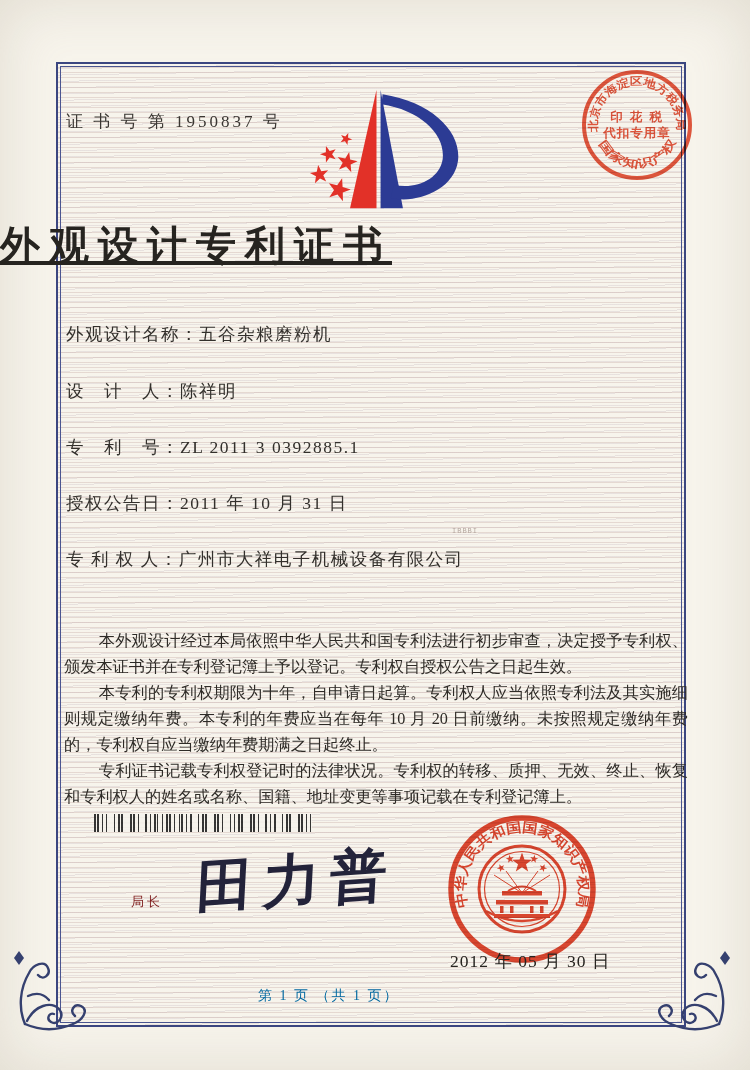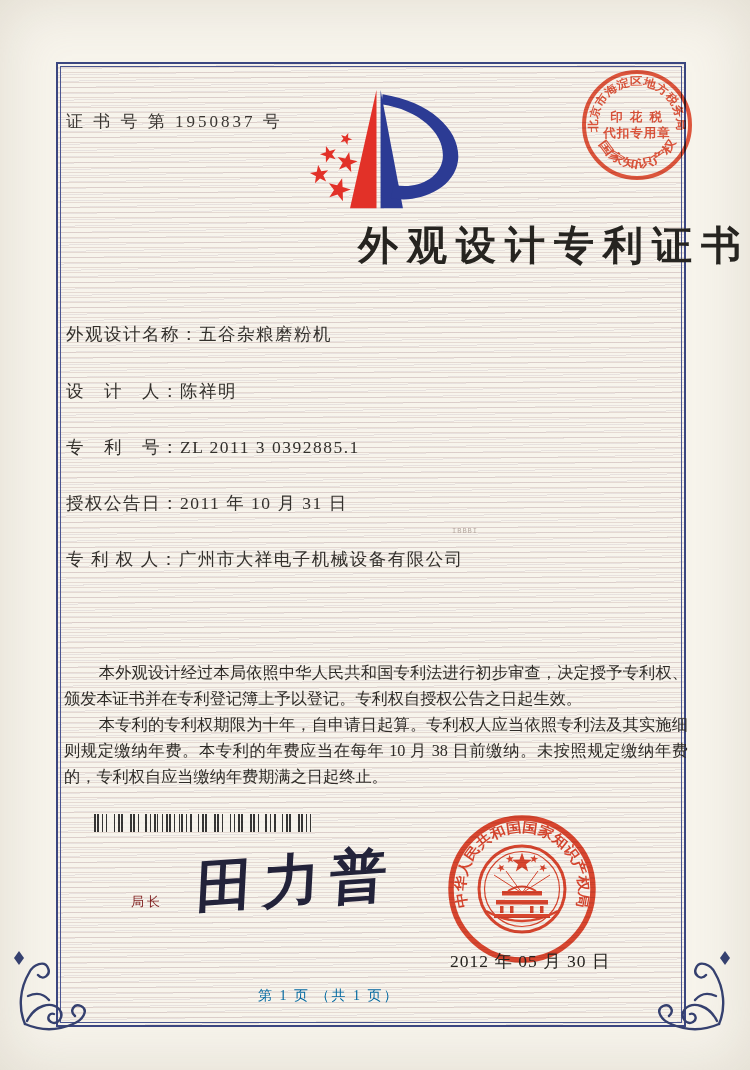--- a/index.html
+++ b/index.html
@@ -28,38 +28,38 @@
   .corner{position:absolute;width:100px;height:100px;z-index:4;}
   .corner svg{width:100%;height:100%;}
   .corner.bl{left:4px;bottom:26px;}
   .corner.br{right:10px;bottom:26px;transform:scaleX(-1);}
 
   .cert-no{
     position:absolute;left:66px;top:110px;font-size:17px;letter-spacing:3px;color:#3a3632;
   }
   .logo{position:absolute;left:293px;top:84px;width:168px;height:132px;z-index:2;}
   .title{
-    position:absolute;left:0;right:0;top:218px;text-align:right;
-    font-size:40px;font-weight:bold;letter-spacing:9px;color:#262420;
+    position:absolute;left:0;right:0;top:218px;text-align:left;
+    font-size:40px;font-weight:bold;letter-spacing:9px;color:#262420;text-decoration:underline;
   }
   .field{position:absolute;left:66px;font-size:17.5px;color:#33302c;letter-spacing:1.5px;white-space:nowrap;}
   .field .lbl{letter-spacing:1.5px;}
   .f-name{top:322px;}
   .f-designer{top:379px;}
   .f-patno{top:435px;}
   .f-filing{top:491px;}
   .f-patentee{top:547px;}
   .f-grant{top:602px;}
   .print-mark{
     position:absolute;left:452px;top:527px;font-size:7px;color:#b5a79f;
     letter-spacing:1px;font-family:"Liberation Mono","DejaVu Sans Mono",monospace;text-align:center;
   }
   .body-text{
     position:absolute;left:64px;top:628px;width:624px;
-    font-size:16.2px;line-height:26px;color:#2e2b27;text-align:justify;margin-top:32px;
+    font-size:16.2px;line-height:26px;color:#2e2b27;text-align:justify;
   }
   .body-text p{margin:0;text-indent:2.15em;}
   .barcode{
     position:absolute;left:94px;top:814px;width:218px;height:18px;
     background:
       repeating-linear-gradient(90deg, rgba(0,0,0,0) 0 13px, #f6f3ec 13px 17px),
       repeating-linear-gradient(90deg, #1c1c1c 0 2px, #f6f3ec 2px 3px, #1c1c1c 3px 5px, #f6f3ec 5px 8px, #1c1c1c 8px 9px, #f6f3ec 9px 12px);
     opacity:.88;
   }
   .sig-role{position:absolute;left:131px;top:893px;font-size:13px;letter-spacing:3px;color:#7f1d1d;}
@@ -158,21 +158,22 @@
   <div class="field f-filing">
     <span class="lbl">授权公告日：</span><span class="val">2011 年 10 月 31 日</span>
   </div>
   <div class="print-mark">IBBBI</div>
   <div class="field f-patentee">
     <span class="lbl">专 利 权 人：</span><span class="val">广州市大祥电子机械设备有限公司</span>
   </div>
 
   <div class="body-text">
     <p>本外观设计经过本局依照中华人民共和国专利法进行初步审查，决定授予专利权、颁发本证书并在专利登记簿上予以登记。专利权自授权公告之日起生效。</p>
-    <p>本专利的专利权期限为十年，自申请日起算。专利权人应当依照专利法及其实施细则规定缴纳年费。本专利的年费应当在每年 10 月 38 日前缴纳。未按照规定缴纳年费的，专利权自应当缴纳年费期满之日起终止。</p>
+    <p>本专利的专利权期限为十年，自申请日起算。专利权人应当依照专利法及其实施细则规定缴纳年费。本专利的年费应当在每年 10 月 20 日前缴纳。未按照规定缴纳年费的，专利权自应当缴纳年费期满之日起终止。</p>
+    <p>专利证书记载专利权登记时的法律状况。专利权的转移、质押、无效、终止、恢复和专利权人的姓名或名称、国籍、地址变更等事项记载在专利登记簿上。</p>
   </div>
 
   <div class="barcode"></div>
 
   <div class="sig-role">局长</div>
   <div class="sig-name">田力普</div>
 
   <div class="seal">
     <svg viewBox="0 0 156 156">
       <defs>

